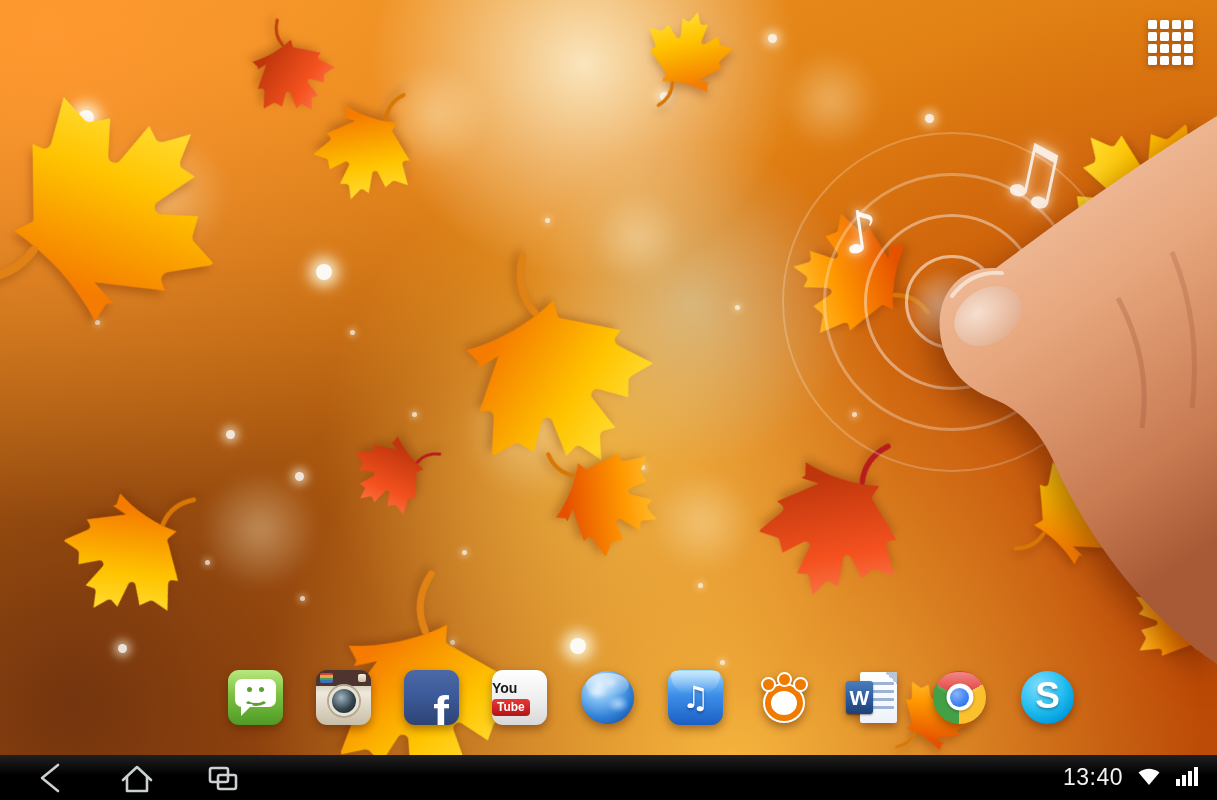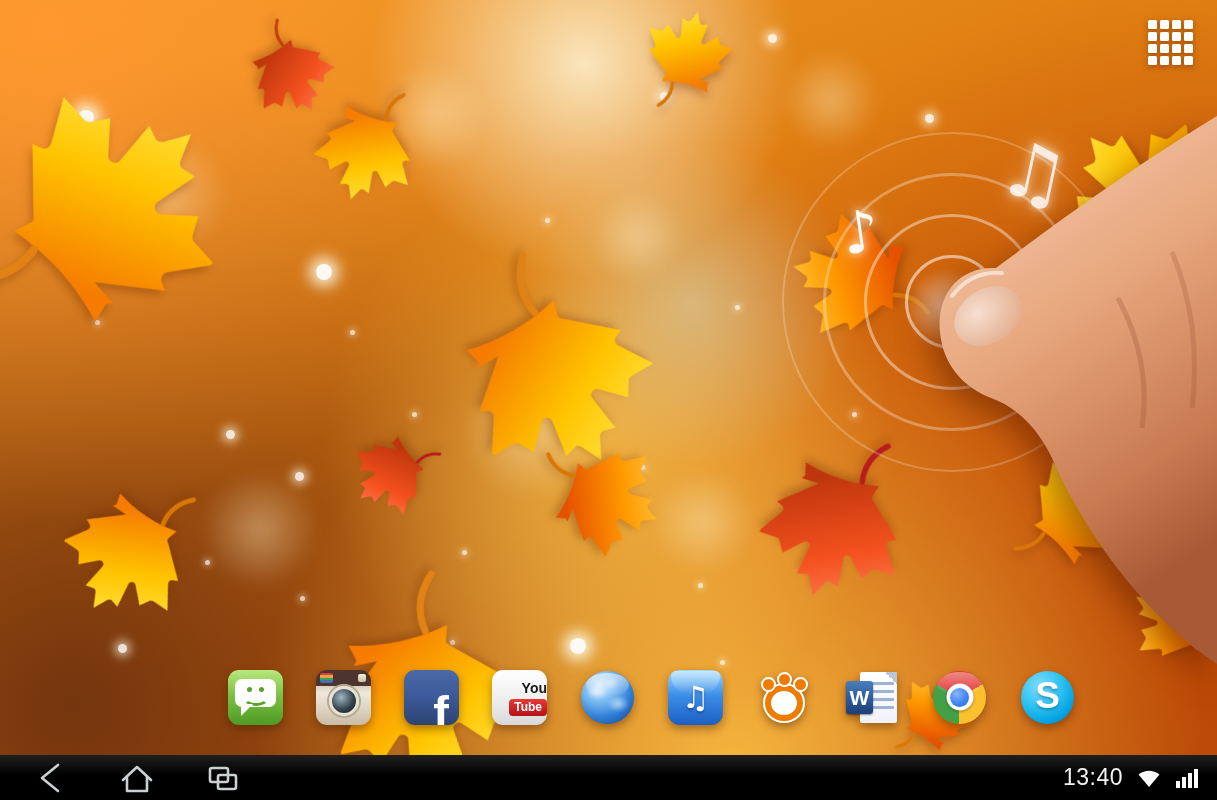--- a/index.html
+++ b/index.html
@@ -80,21 +80,21 @@
   .ic-insta .lens{position:absolute;left:50%;top:58%;transform:translate(-50%,-50%);
     width:24px;height:24px;border-radius:50%;
     background:radial-gradient(circle at 38% 35%,#9fb6c4,#37474f 55%,#10151a);
     border:3px solid #e8e2d4;box-shadow:0 0 0 2px #b3a88f;}
 
   .ic-fb{border-radius:11px;overflow:hidden;
     background:linear-gradient(180deg,#4b69a6,#3b5998 50%,#2d4373);}
   .ic-fb .f{position:absolute;right:10px;bottom:-11px;color:#fff;
     font-weight:bold;font-size:47px;line-height:1;}
 
-  .ic-yt{border-radius:11px;display:flex;flex-direction:column;align-items:flex-end;
+  .ic-yt{border-radius:11px;display:flex;flex-direction:column;align-items:flex-start;
     justify-content:center;gap:4px;background:linear-gradient(180deg,#fff,#ececec 60%,#d8d8d8);}
   .ic-yt .you{color:#1a1a1a;font-weight:bold;font-size:14px;line-height:1;margin-top:3px;}
   .ic-yt .tube{color:#fff;font-weight:bold;font-size:12px;line-height:17px;height:17px;
     padding:0 5px;border-radius:4px;background:linear-gradient(180deg,#e73a35,#b31217);}
 
   .ic-globe{inset:1px !important;border-radius:50%;overflow:hidden;
     background:radial-gradient(circle at 35% 28%,#d6ecff,#7dbcf2 30%,#2f7fd6 62%,#0d3c8c 100%);}
   .ic-globe::before{content:"";position:absolute;inset:0;filter:blur(1px);background:
     radial-gradient(ellipse 15px 10px at 30% 40%,rgba(225,242,255,.9),transparent 70%),
     radial-gradient(ellipse 16px 12px at 70% 62%,rgba(205,232,255,.75),transparent 70%),
@@ -142,21 +142,21 @@
   .ic-skype span{color:#fff;font-weight:bold;font-size:37px;line-height:1;margin-top:-3px;
     text-shadow:0 2px 3px rgba(0,60,90,.4);}
 
   
   .system-bar{position:absolute;left:0;right:0;bottom:0;height:45px;z-index:9;
     background:linear-gradient(180deg,#202020,#000 45%);display:flex;align-items:center;}
   .nav{display:flex;gap:40px;margin-left:28px;}
   .nav button{background:none;border:none;padding:0;width:46px;height:38px;cursor:pointer;
     display:flex;align-items:center;justify-content:center;}
   .nav svg{stroke:#d6dcde;stroke-width:2.6;fill:none;stroke-linecap:round;stroke-linejoin:round;opacity:.95;}
-  .status{margin-left:auto;margin-right:16px;display:flex;align-items:center;gap:12px;}
+  .status{margin-left:auto;margin-right:16px;display:flex;gap:12px;}
   .clock{color:#f2f2f2;font-size:23px;letter-spacing:.5px;}
   .status svg .fillw{fill:#fff;stroke:none;}
 </style>
 </head>
 <body>
 
 <div class="screen">
 
   <svg width="0" height="0" style="position:absolute" aria-hidden="true">
     <defs>

